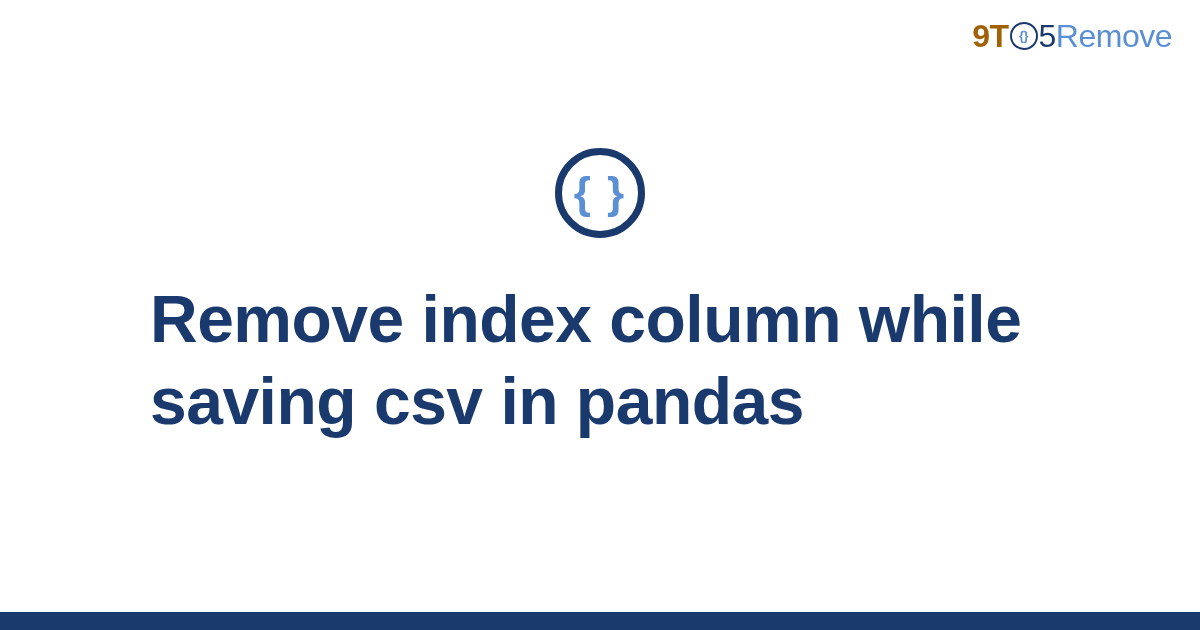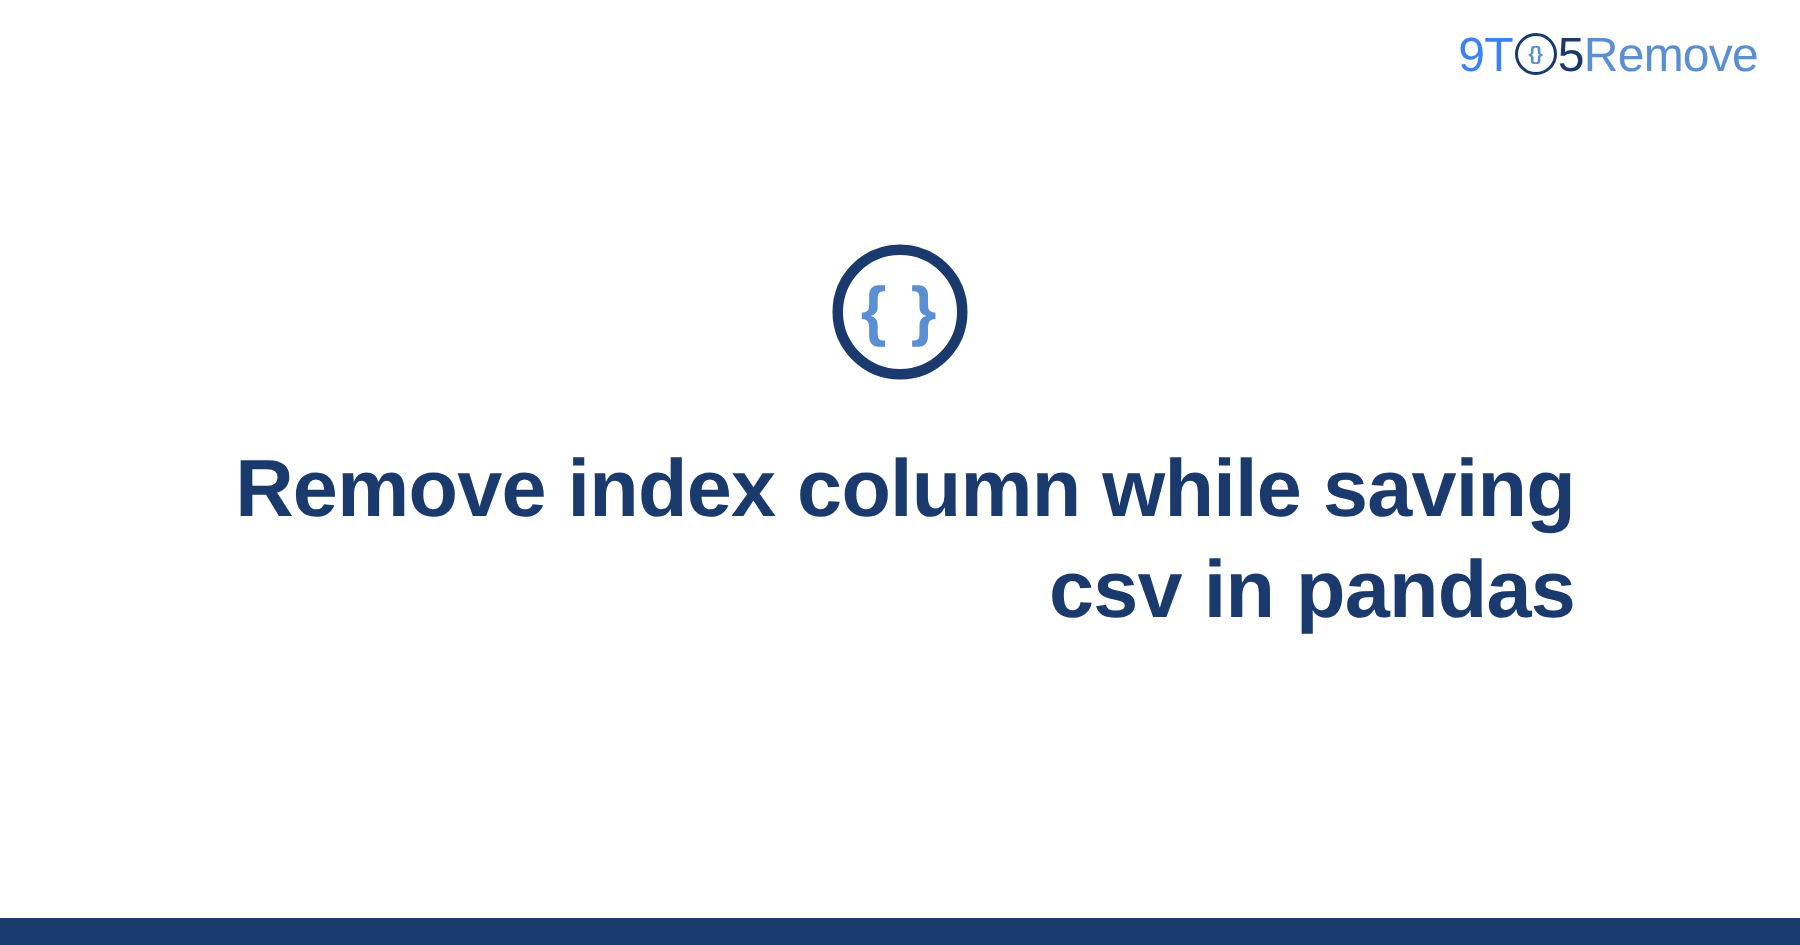--- a/index.html
+++ b/index.html
@@ -19,22 +19,22 @@
       position: absolute;
       top: 18px;
       right: 28px;
       display: flex;
       align-items: center;
       font-size: 32px;
       font-weight: 400;
       letter-spacing: -0.5px;
     }
     .logo-9t {
-      color: #3b82f6;
-      font-weight: 400;
+      color: #a16207;
+      font-weight: 700;
     }
     .logo-o {
       display: inline-flex;
       align-items: center;
       justify-content: center;
       width: 28px;
       height: 28px;
       border: 2.5px solid #1a3a6e;
       border-radius: 50%;
       margin: 0 1px;
@@ -80,23 +80,23 @@
     .braces {
       color: #5a8fd4;
       font-size: 44px;
       font-weight: 700;
       letter-spacing: 2px;
       line-height: 1;
       font-family: Arial, sans-serif;
     }
     .title {
       color: #1a3a6e;
-      font-size: 54px;
+      font-size: 66px;
       font-weight: 700;
-      text-align: right;
+      text-align: left;
       line-height: 1.25;
       max-width: 900px;
       letter-spacing: -0.5px;
     }
     .footer-bar {
       position: absolute;
       bottom: 0;
       left: 0;
       width: 100%;
       height: 18px;

